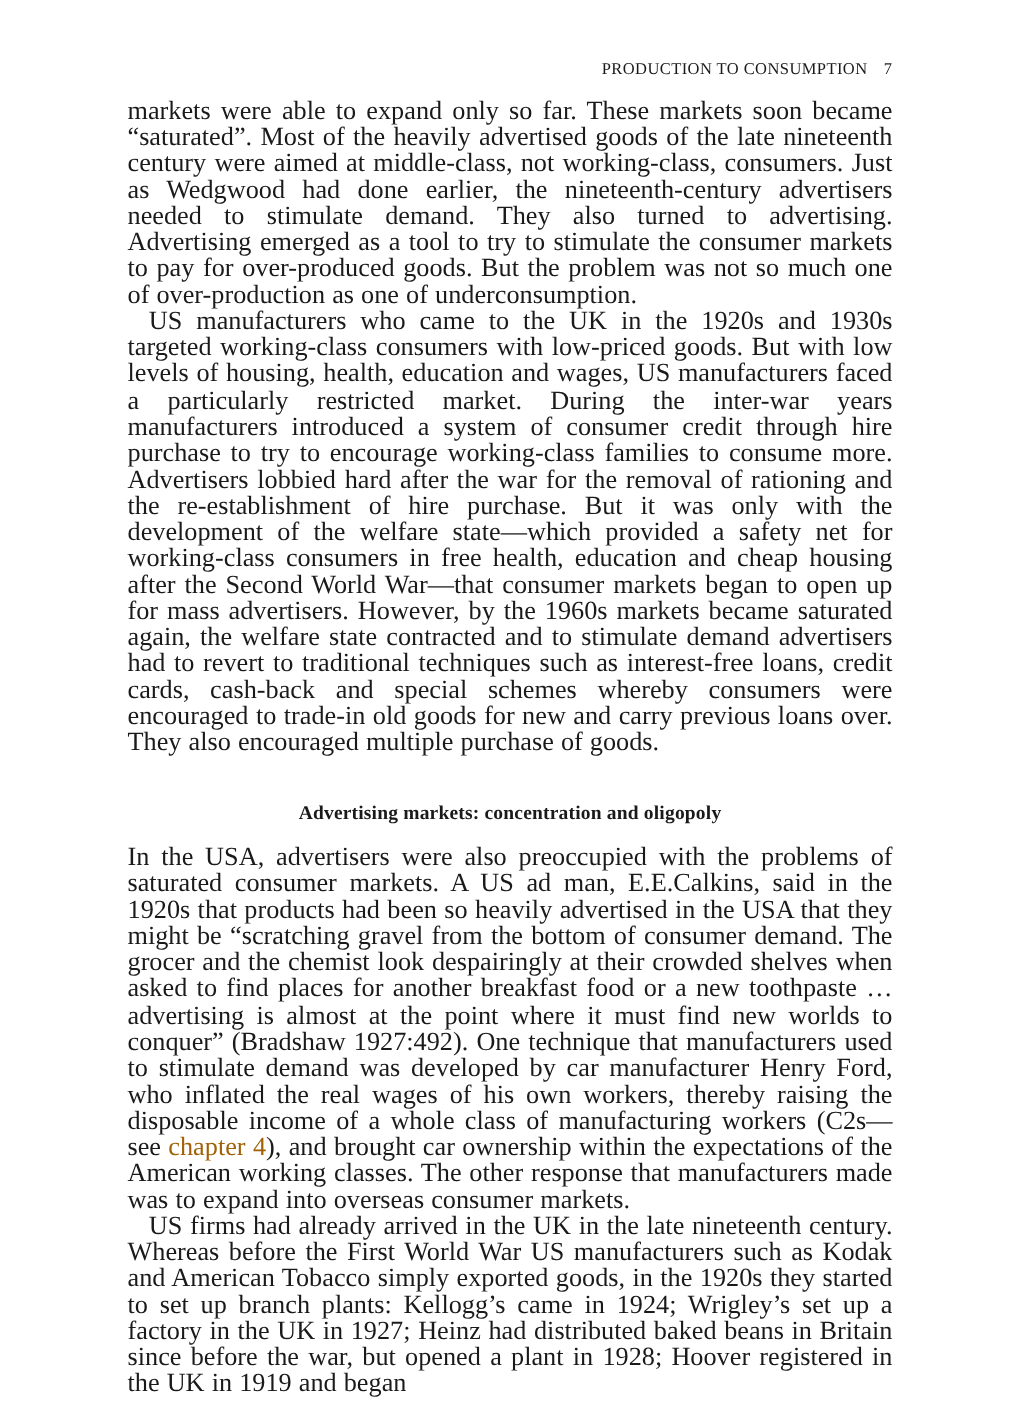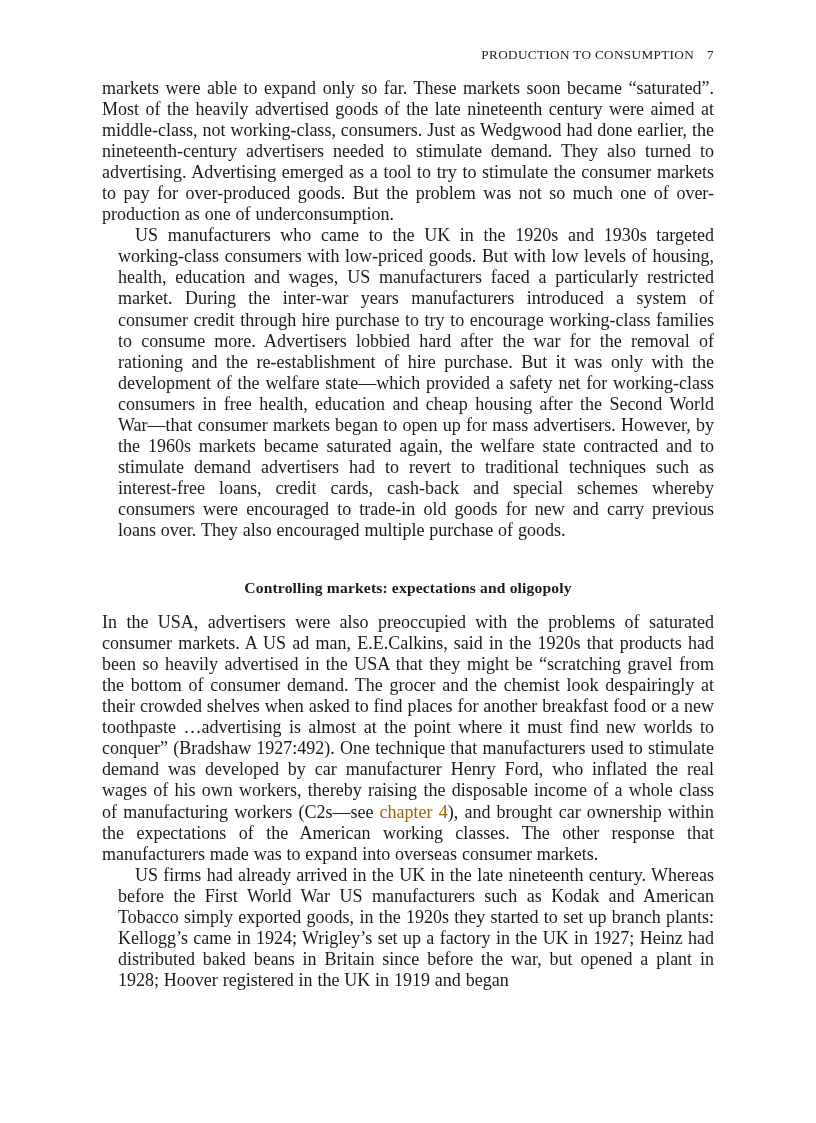--- a/index.html
+++ b/index.html
@@ -41,32 +41,31 @@
   
   .body-text {
     position: absolute;
     left: 102px;
     top: 78px;
     width: 612px;
   }
 
   p.para {
     margin: 0;
-    font-size: 18px;
+    font-size: 21px;
     line-height: 21.05px;
     text-align: justify;
     text-justify: inter-word;
     -webkit-hyphens: none;
     hyphens: none;
     word-spacing: 0.02em;
   }
 
   p.para.indent {
     text-indent: 17px;
-    margin-left: 16px;
   }
 
   
   h2.section-heading {
     margin: 0;
     font-size: 15.6px;
     line-height: 21.05px;
     font-weight: bold;
     text-align: center;
     letter-spacing: 0.15px;
@@ -90,21 +89,21 @@
   </div>
 
   <div class="body-text">
 
     <p class="para">markets were able to expand only so far. These markets soon became “saturated”. Most of the heavily advertised goods of the late nineteenth century were aimed at middle-class, not working-class, consumers. Just as Wedgwood had done earlier, the nineteenth-century advertisers needed to stimulate demand. They also turned to advertising. Advertising emerged as a tool to try to stimulate the consumer markets to pay for over-produced goods. But the problem was not so much one of over-production as one of underconsumption.</p>
 
     <p class="para indent">US manufacturers who came to the UK in the 1920s and 1930s targeted working-class consumers with low-priced goods. But with low levels of housing, health, education and wages, US manufacturers faced a particularly restricted market. During the inter-war years manufacturers introduced a system of consumer credit through hire purchase to try to encourage working-class families to consume more. Advertisers lobbied hard after the war for the removal of rationing and the re-establishment of hire purchase. But it was only with the development of the welfare state—which provided a safety net for working-class consumers in free health, education and cheap housing after the Second World War—that consumer markets began to open up for mass advertisers. However, by the 1960s markets became saturated again, the welfare state contracted and to stimulate demand advertisers had to revert to traditional techniques such as interest-free loans, credit cards, cash-back and special schemes whereby consumers were encouraged to trade-in old goods for new and carry previous loans over. They also encouraged multiple purchase of goods.</p>
 
     <div class="spacer-before-heading"></div>
 
-    <h2 class="section-heading">Controlling markets: expectations and oligopoly</h2>
+    <h2 class="section-heading">Advertising markets: concentration and oligopoly</h2>
 
     <div class="spacer-after-heading"></div>
 
     <p class="para"><span>In the USA, advertisers were also preoccupied with the problems of saturated consumer markets. A US ad man, E.E.Calkins, said in the 1920s that products had been so heavily advertised in the USA that they might be “scratching gravel from the bottom of consumer demand. The grocer and the chemist look despairingly at their crowded shelves when asked to find places for another breakfast food or a new toothpaste …advertising is almost at the point where it must find new worlds to conquer” (Bradshaw 1927:492). One technique that manufacturers used to stimulate demand was developed by car manufacturer Henry Ford, who inflated the real wages of his own workers, thereby raising the disposable income of a whole class of manufacturing workers (C2s—see </span><a class="xref" href="#">chapter 4</a><span>), and brought car ownership within the expectations of the American working classes. The other response that manufacturers made was to expand into overseas consumer markets.</span></p>
 
     <p class="para indent">US firms had already arrived in the UK in the late nineteenth century. Whereas before the First World War US manufacturers such as Kodak and American Tobacco simply exported goods, in the 1920s they started to set up branch plants: Kellogg’s came in 1924; Wrigley’s set up a factory in the UK in 1927; Heinz had distributed baked beans in Britain since before the war, but opened a plant in 1928; Hoover registered in the UK in 1919 and began</p>
 
   </div>
 
 </div>

